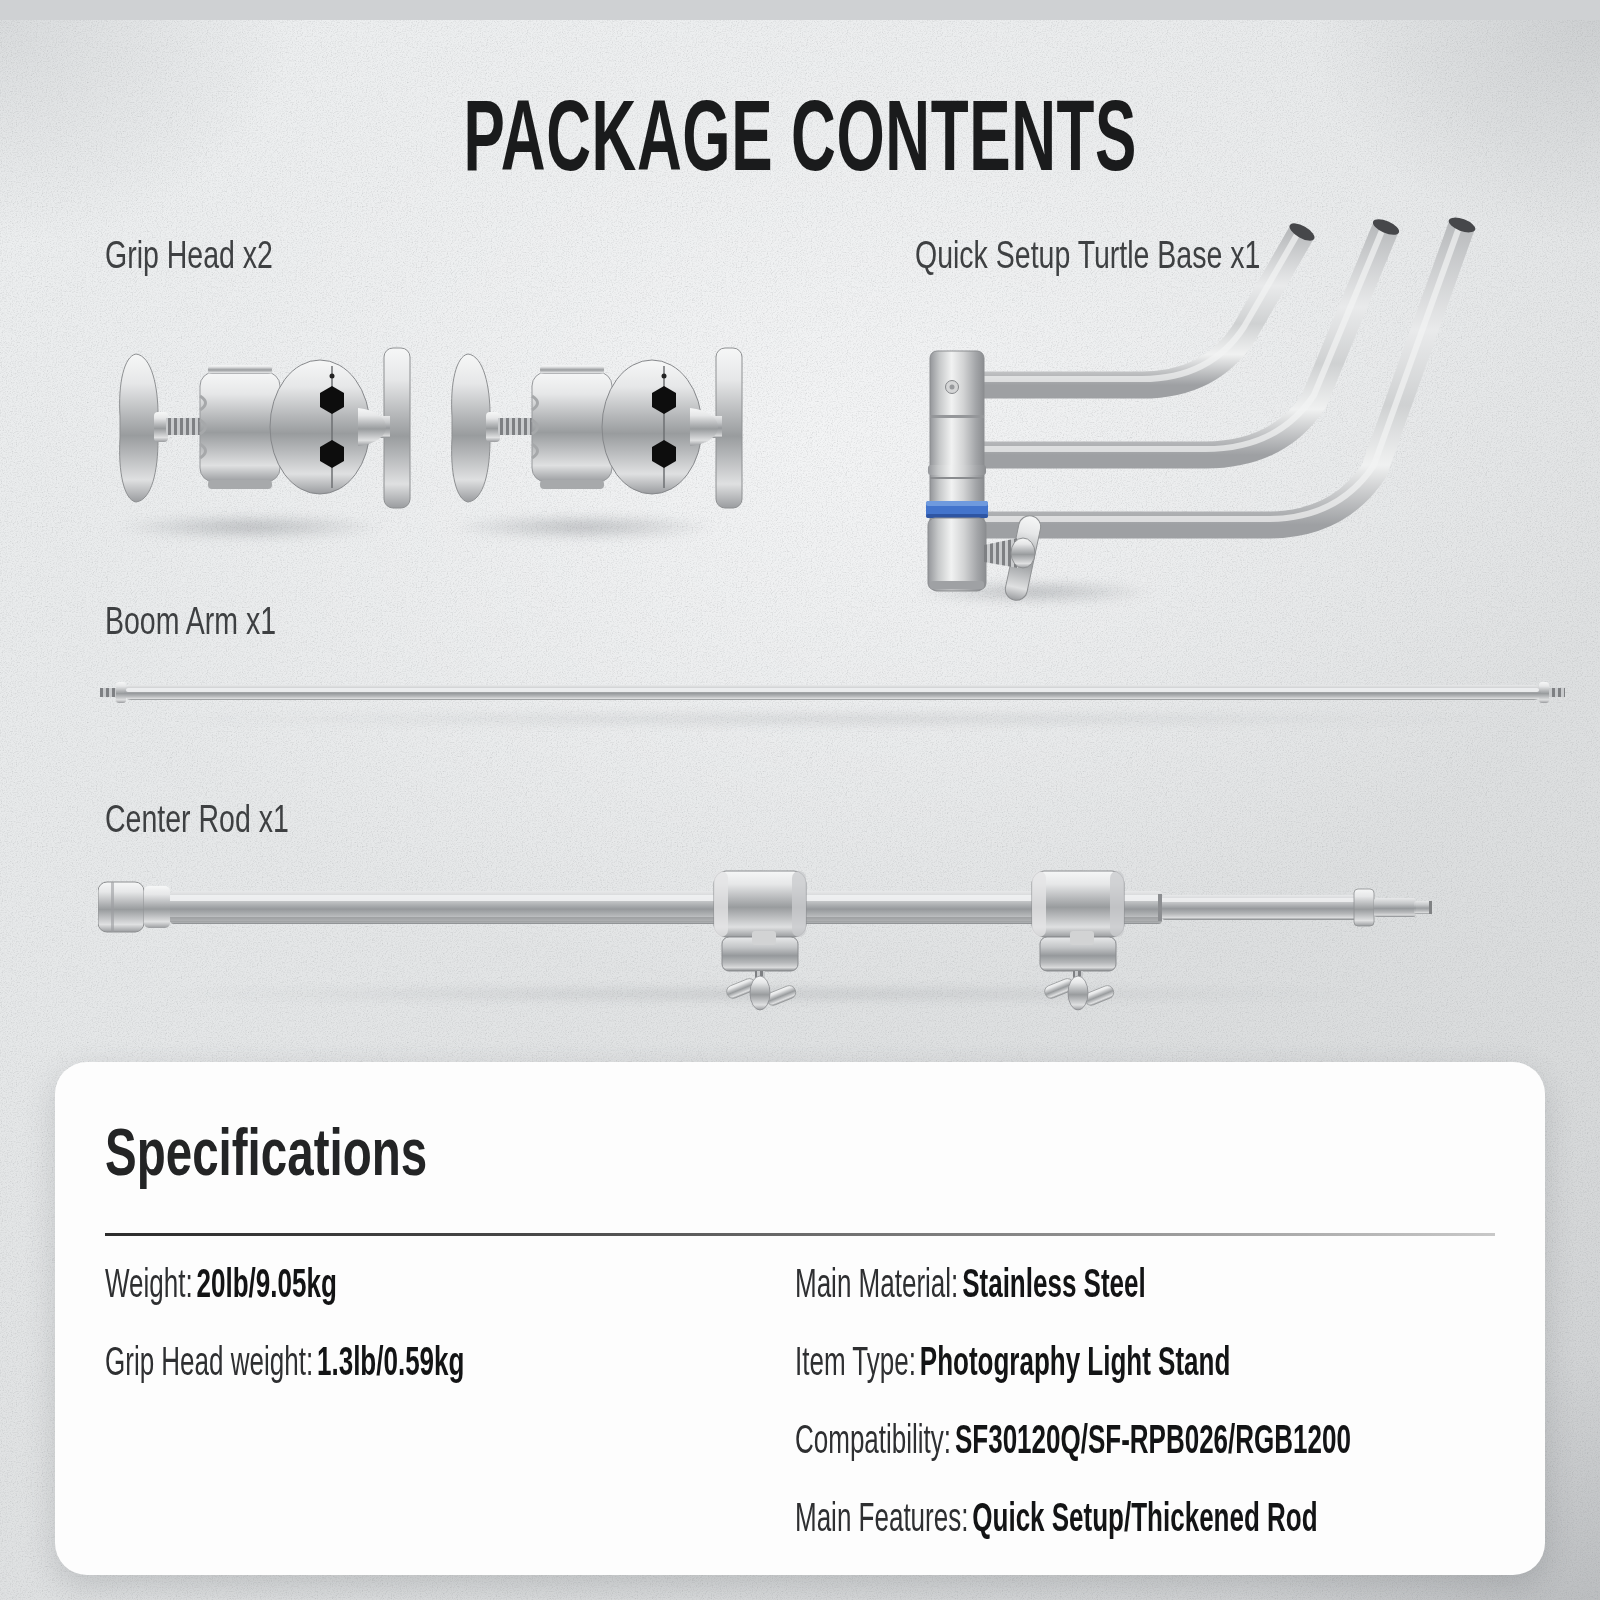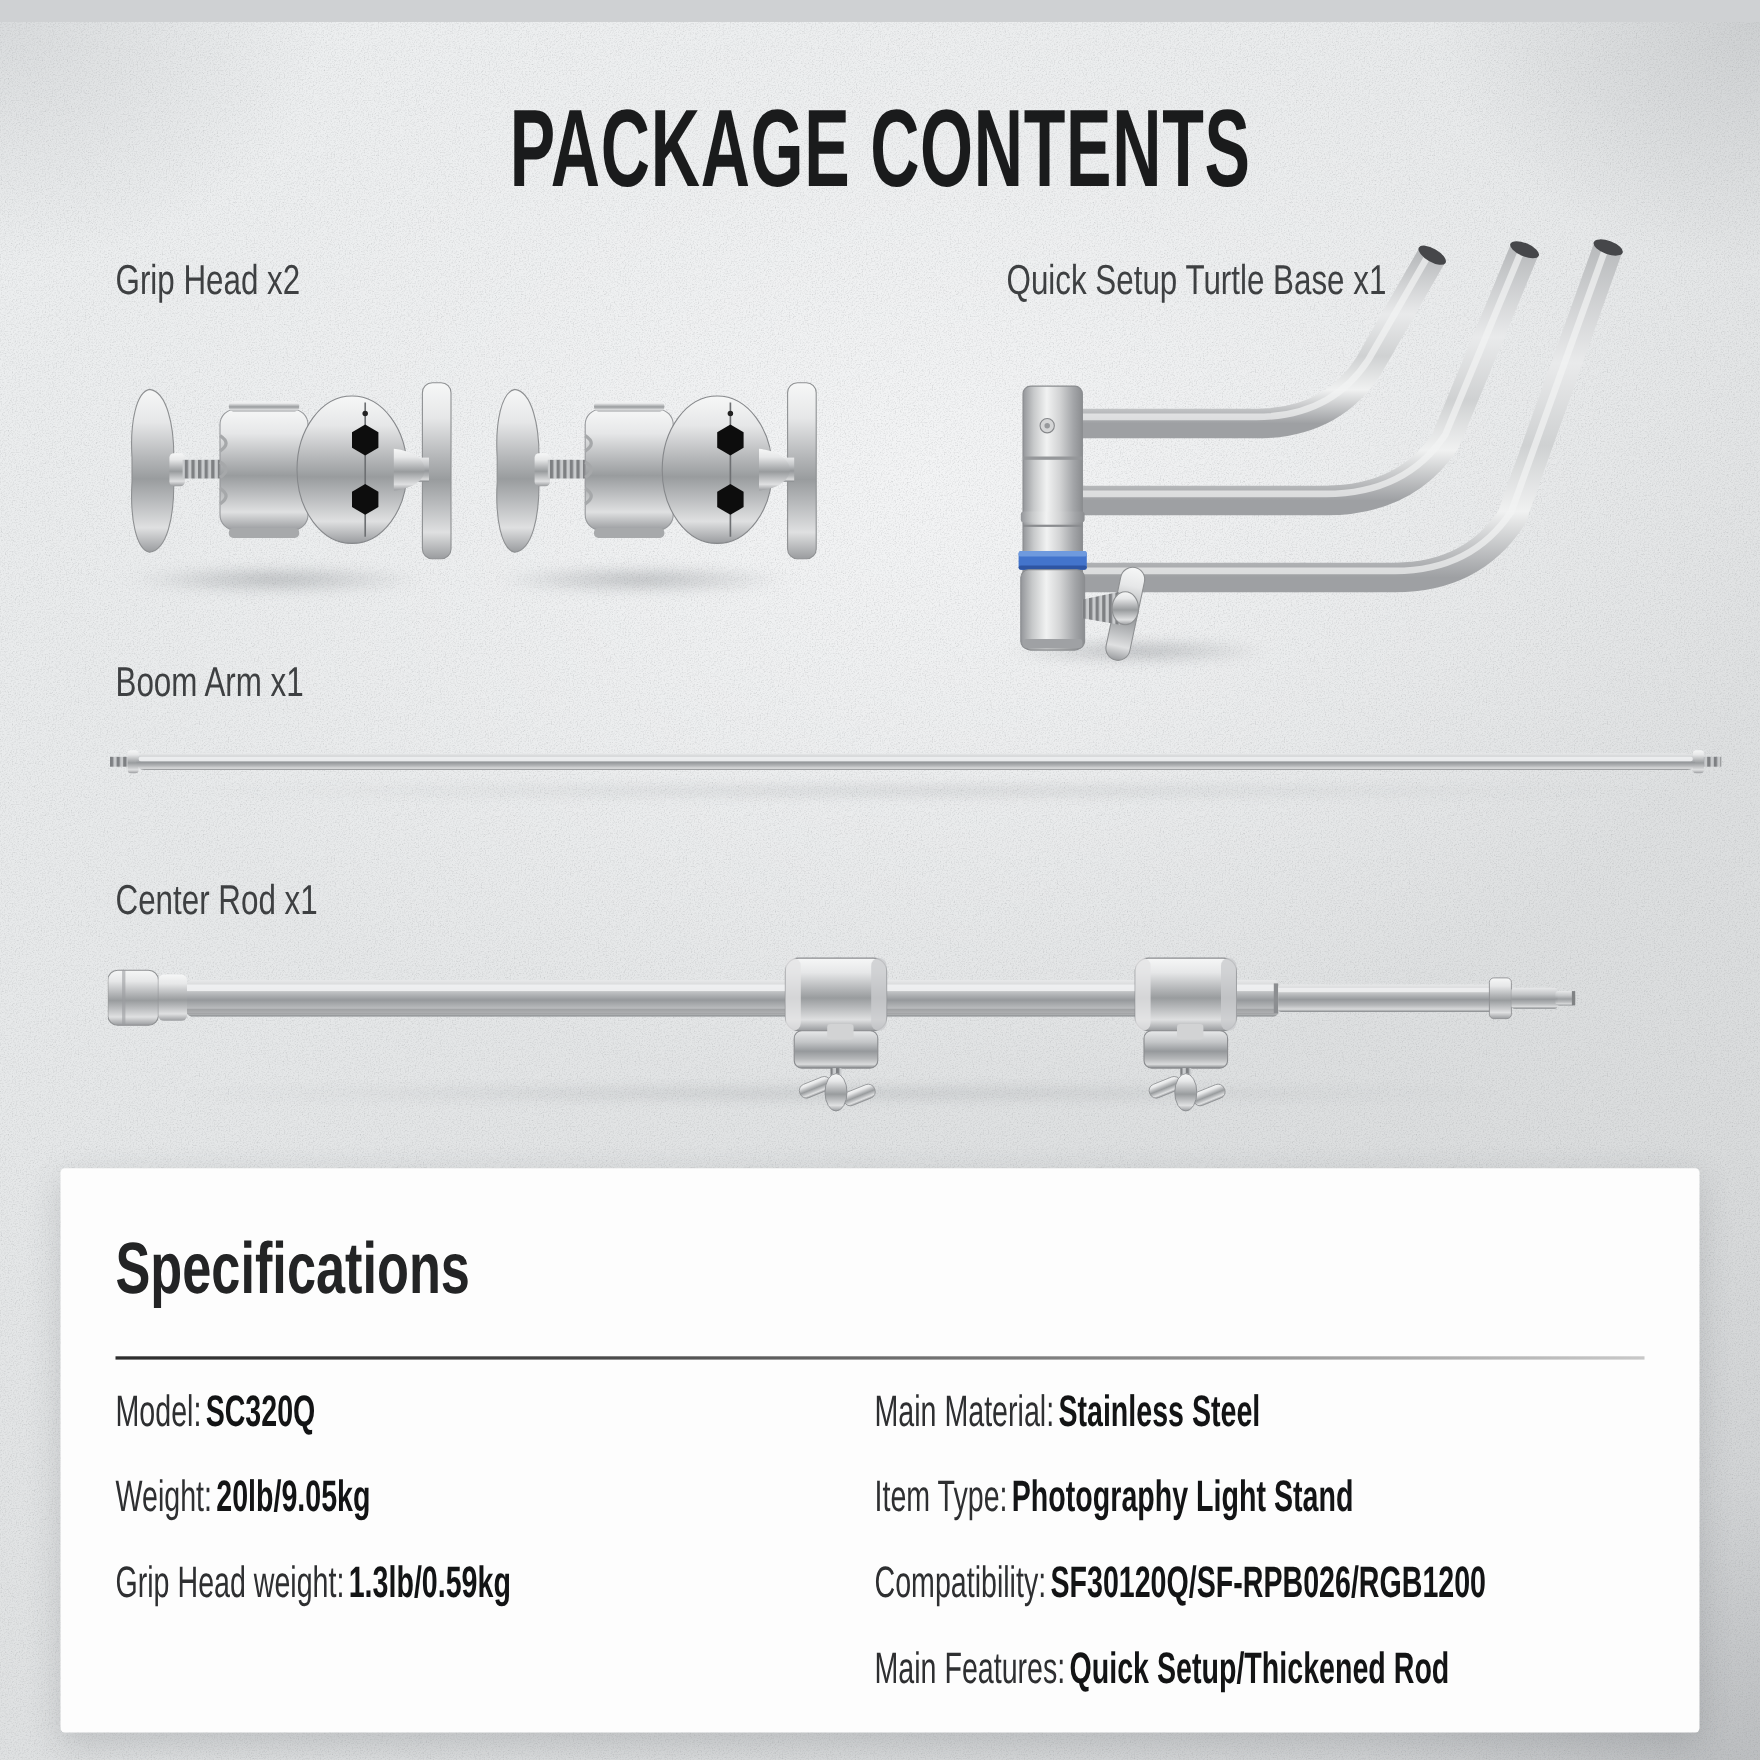--- a/index.html
+++ b/index.html
@@ -28,21 +28,21 @@
   .lbl-turtle{left:915px;top:214px;text-align:right;}
   .lbl-boom{left:105px;top:580px;}
   .lbl-center{left:105px;top:778px;}
 
   .art{position:absolute;}
   .shadow{position:absolute;border-radius:50%;
     background:radial-gradient(ellipse at center, rgba(85,90,96,.32) 0%, rgba(85,90,96,0) 70%);
     filter:blur(5px);}
 
   .spec-card{position:absolute;left:55px;top:1042px;width:1490px;height:513px;
-    background:#fdfdfd;border-radius:4px;box-shadow:0 10px 30px rgba(70,75,80,.20);}
+    background:#fdfdfd;border-radius:32px;box-shadow:0 10px 30px rgba(70,75,80,.20);}
   .spec-card h2{position:absolute;left:50px;top:52px;margin:0;font-size:66px;font-weight:700;color:#232425;}
   .spec-card h2 .cond{transform:scaleX(.72);}
   .divider{position:absolute;left:50px;top:171px;width:1390px;height:3px;
     background:linear-gradient(90deg,#2d2d2d 0%,#474747 30%,#8f8f8f 70%,#c8c8c8 100%);}
   .spec-col{position:absolute;top:198px;display:flex;flex-direction:column;gap:32px;}
   .col-left{left:50px;}
   .col-right{left:740px;}
   .spec-row{font-size:40px;line-height:46px;}
   .spec-row .cond{transform:scaleX(.65);}
   .spec-row .lbl{font-weight:400;color:#2e2f31;}
@@ -214,21 +214,20 @@
         <rect x="6" y="124" width="30" height="13" rx="6" fill="url(#metalV)" stroke="#8e9092" stroke-width=".7" transform="rotate(-22 21 130)"></rect>
         <ellipse cx="0" cy="128" rx="10" ry="17" fill="url(#metalV)" stroke="#8a8c8f" stroke-width=".8"></ellipse>
       </g>
     </svg>
 
     <section class="spec-card">
       <h2><span class="cond">Specifications</span></h2>
       <div class="divider"></div>
 
       <div class="spec-col col-left">
-        <div class="spec-row"><span class="cond"><span class="lbl">Model:</span><span class="val">SC320Q</span></span></div>
         <div class="spec-row"><span class="cond"><span class="lbl">Weight:</span><span class="val">20lb/9.05kg</span></span></div>
         <div class="spec-row"><span class="cond"><span class="lbl">Grip Head weight:</span><span class="val">1.3lb/0.59kg</span></span></div>
       </div>
 
       <div class="spec-col col-right">
         <div class="spec-row"><span class="cond"><span class="lbl">Main Material:</span><span class="val">Stainless Steel</span></span></div>
         <div class="spec-row"><span class="cond"><span class="lbl">Item Type:</span><span class="val">Photography Light Stand</span></span></div>
         <div class="spec-row"><span class="cond"><span class="lbl">Compatibility:</span><span class="val">SF30120Q/SF-RPB026/RGB1200</span></span></div>
         <div class="spec-row"><span class="cond"><span class="lbl">Main Features:</span><span class="val">Quick Setup/Thickened Rod</span></span></div>
       </div>

